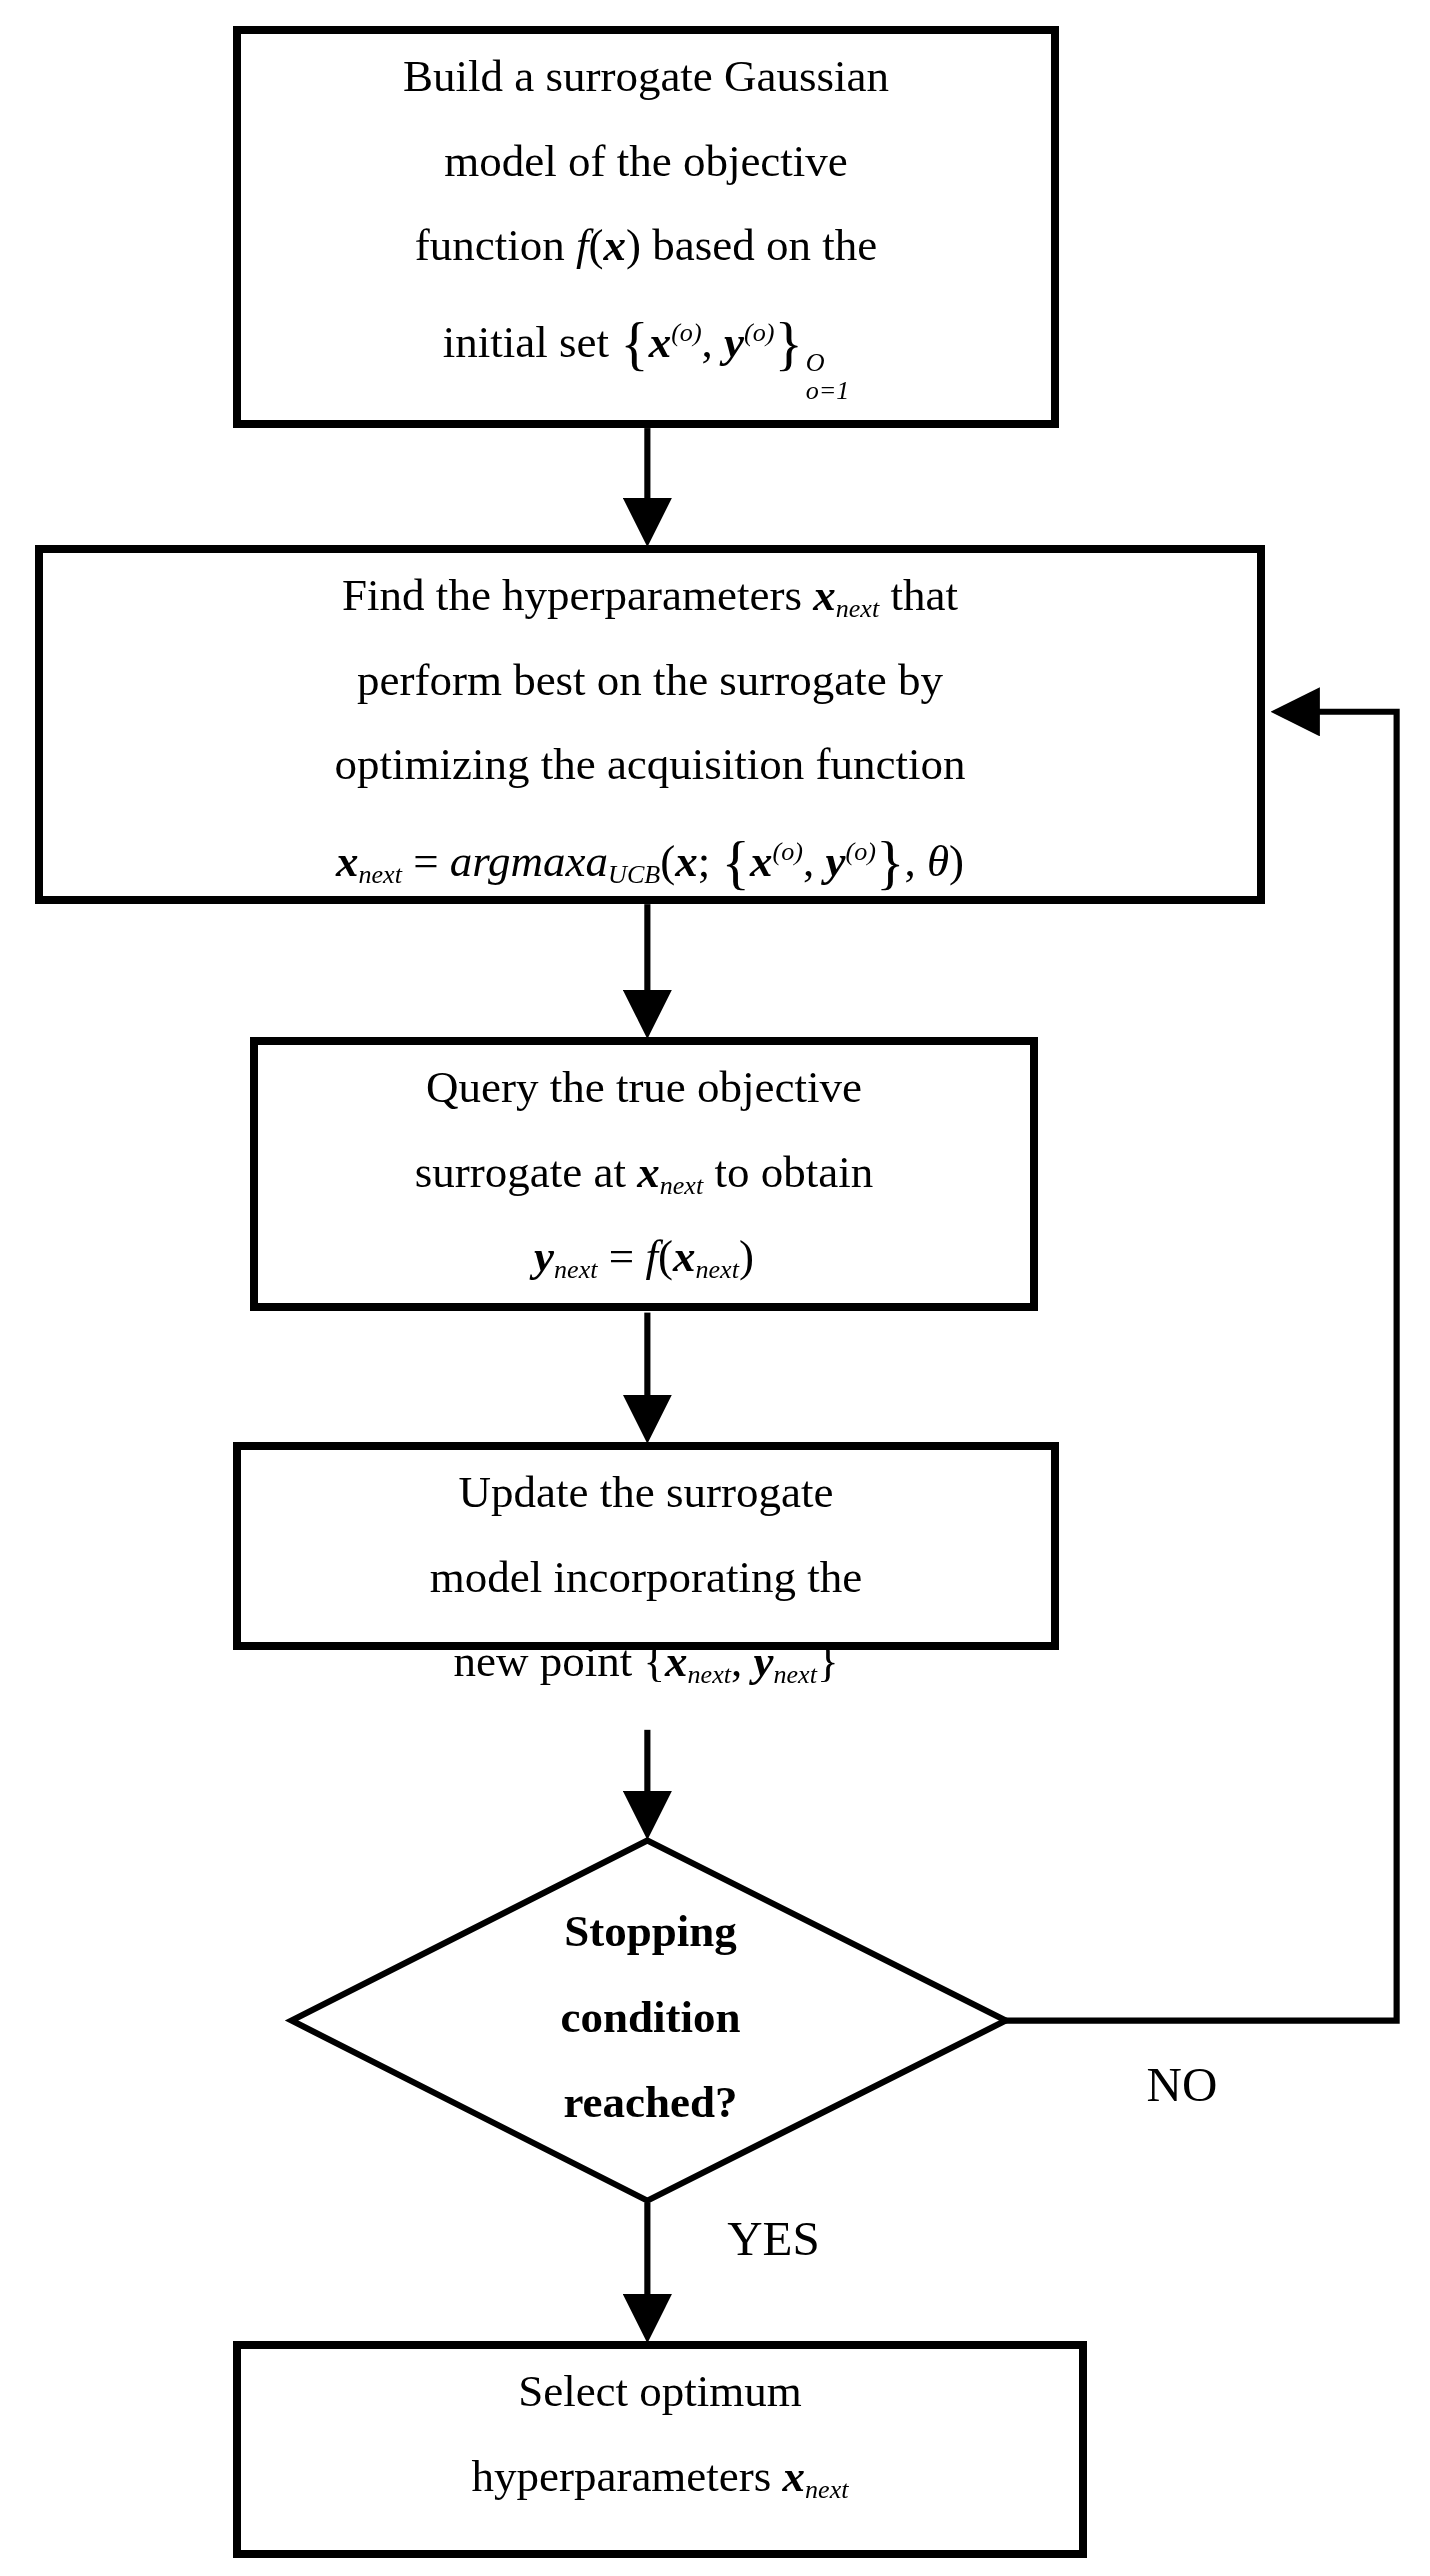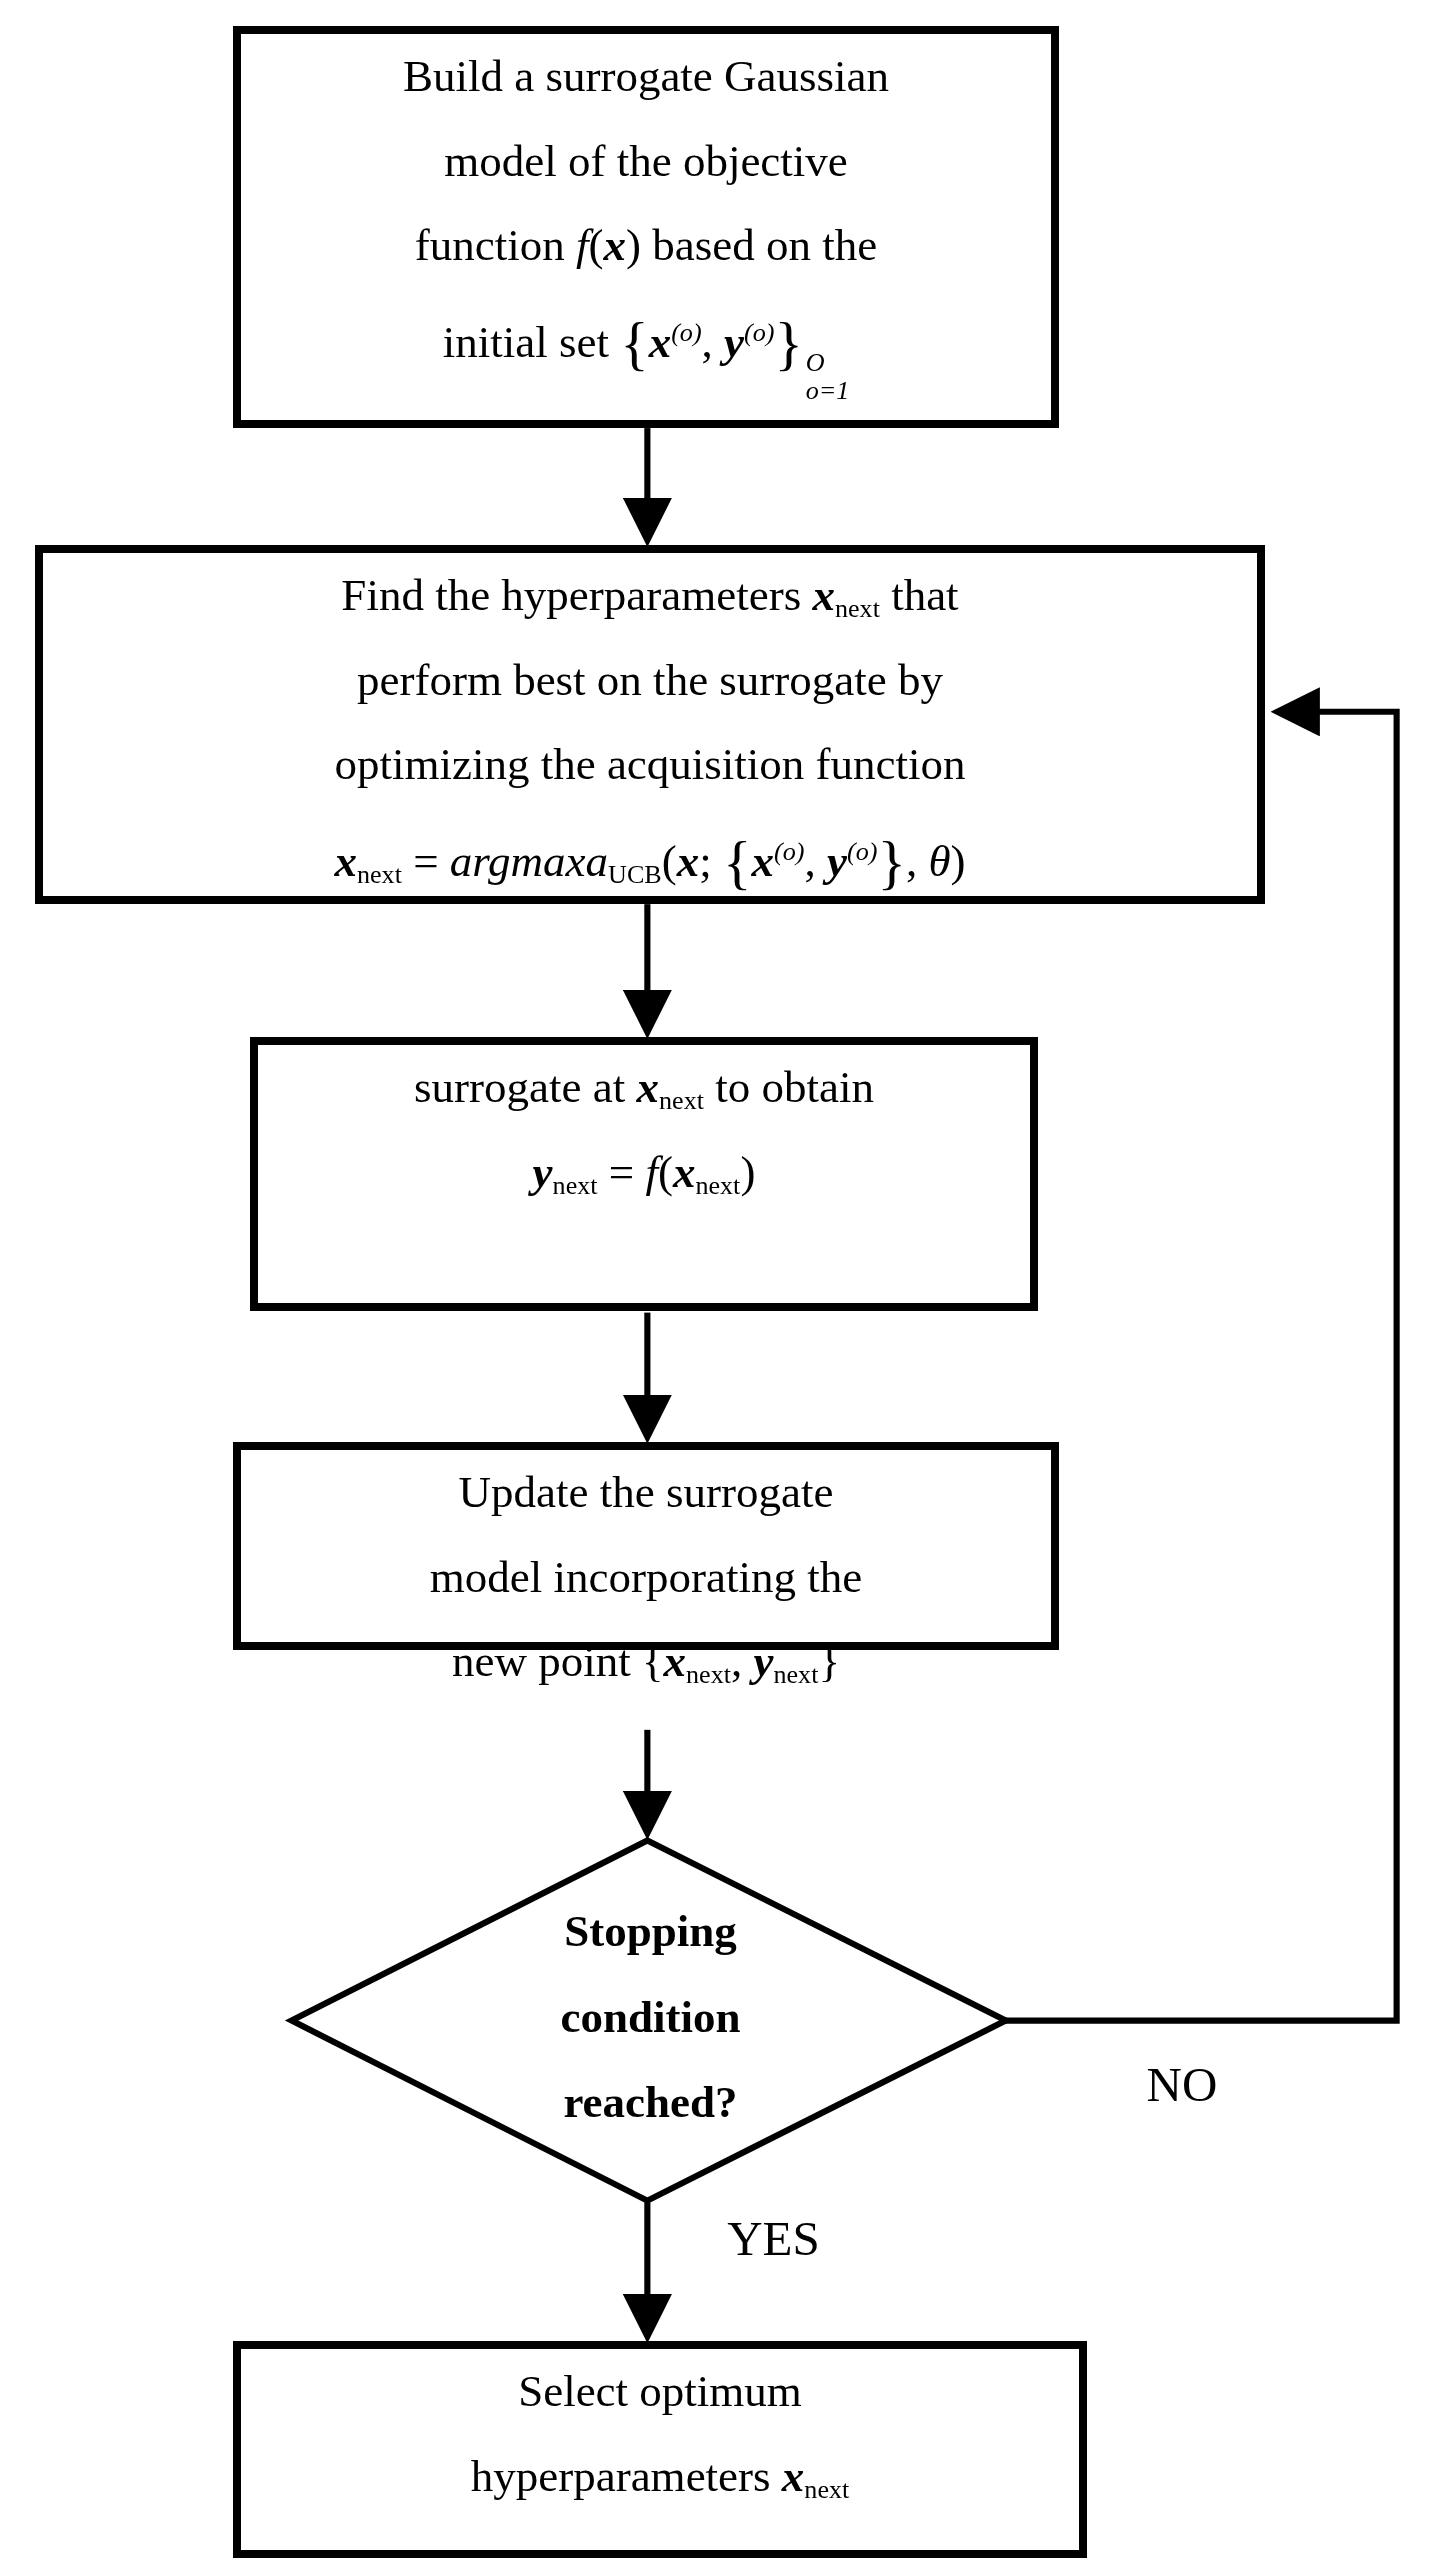--- a/index.html
+++ b/index.html
@@ -18,21 +18,21 @@
   .rect{border:8px solid #000000;}
   .tline{font-size:45px;line-height:1.88;white-space:nowrap;}
   .diamond-text{background:transparent;}
   .dline{font-size:45px;line-height:1.9;white-space:nowrap;}
   .edge-label{position:absolute;font-size:49px;text-align:center;}
   
   .seg-p{}
   .seg-i{font-style:italic;}
   .seg-bi{font-style:italic;font-weight:bold;}
   .seg-supi{font-style:italic;font-size:58%;vertical-align:0.6em;}
-  .seg-subi{font-size:58%;vertical-align:-0.28em;margin-top:44px;}
+  .seg-subi{font-style:italic;font-size:58%;vertical-align:-0.28em;margin-top:44px;}
   .seg-big{font-size:132%;vertical-align:-0.1em;}
   .stack{
     display:inline-flex;flex-direction:column;align-items:flex-start;
     font-size:58%;line-height:1.05;font-style:italic;
     vertical-align:-0.55em;margin-left:2.6px;
   }
 </style>
 </head>
 <body style="background: rgb(255, 255, 255); color: rgb(0, 0, 0);">
 
@@ -67,20 +67,21 @@
   </div>
 
   <div class="node rect" style="left:35px;top:545px;width:1230px;height:359px;">
     <div class="tline"><span class="seg-p">Find the hyperparameters </span><span class="seg-bi">x</span><span class="seg-subi">next</span><span class="seg-p"> that</span></div>
     <div class="tline"><span class="seg-p">perform best on the surrogate by</span></div>
     <div class="tline"><span class="seg-p">optimizing the acquisition function</span></div>
     <div class="tline"><span class="seg-bi">x</span><span class="seg-subi">next</span><span class="seg-p"> = </span><span class="seg-i">argmaxa</span><span class="seg-subi">UCB</span><span class="seg-p">(</span><span class="seg-bi">x</span><span class="seg-p">; </span><span class="seg-big">{</span><span class="seg-bi">x</span><span class="seg-supi">(o)</span><span class="seg-p">, </span><span class="seg-bi">y</span><span class="seg-supi">(o)</span><span class="seg-big">}</span><span class="seg-p">, </span><span class="seg-i">θ</span><span class="seg-p">)</span></div>
   </div>
 
   <div class="node rect" style="left:250px;top:1037px;width:788px;height:274px;">
+    <div class="tline"><span class="seg-p">Query the true objective</span></div>
     <div class="tline"><span class="seg-p">surrogate at </span><span class="seg-bi">x</span><span class="seg-subi">next</span><span class="seg-p"> to obtain</span></div>
     <div class="tline"><span class="seg-bi">y</span><span class="seg-subi">next</span><span class="seg-p"> = </span><span class="seg-i">f</span><span class="seg-p">(</span><span class="seg-bi">x</span><span class="seg-subi">next</span><span class="seg-p">)</span></div>
   </div>
 
   <div class="node rect" style="left:233px;top:1442px;width:826px;height:208px;">
     <div class="tline"><span class="seg-p">Update the surrogate</span></div>
     <div class="tline"><span class="seg-p">model incorporating the</span></div>
     <div class="tline"><span class="seg-p">new point {</span><span class="seg-bi">x</span><span class="seg-subi">next</span><span class="seg-p">, </span><span class="seg-bi">y</span><span class="seg-subi">next</span><span class="seg-p">}</span></div>
   </div>
 

